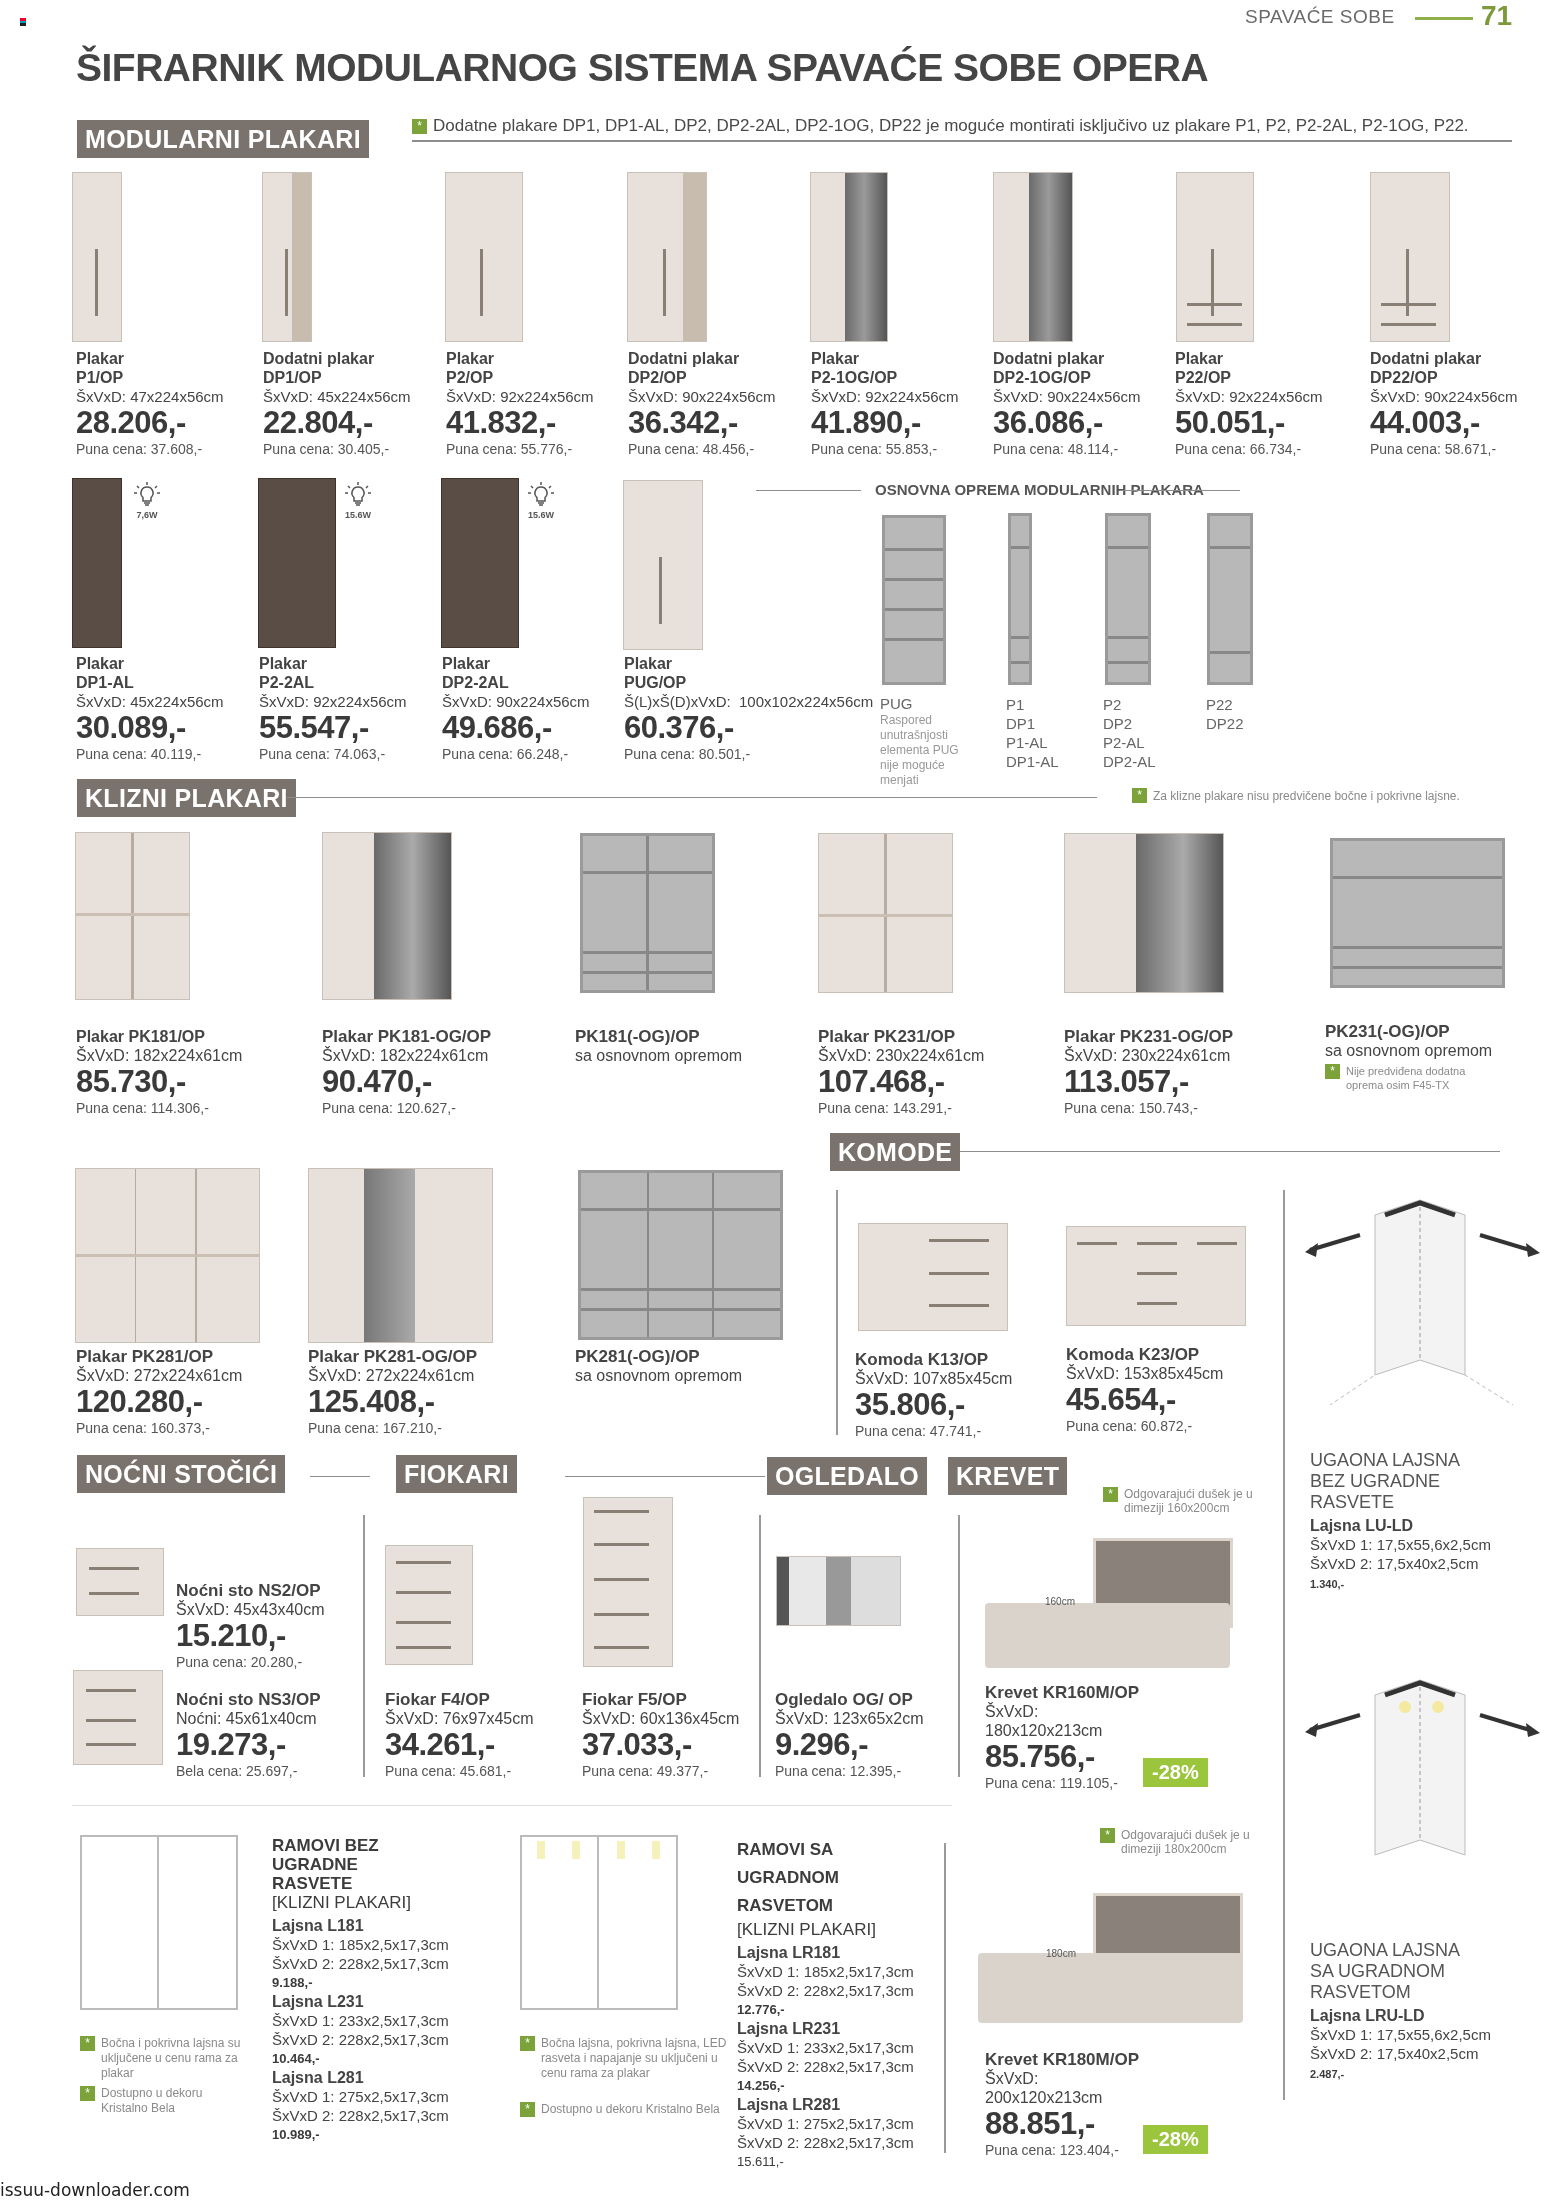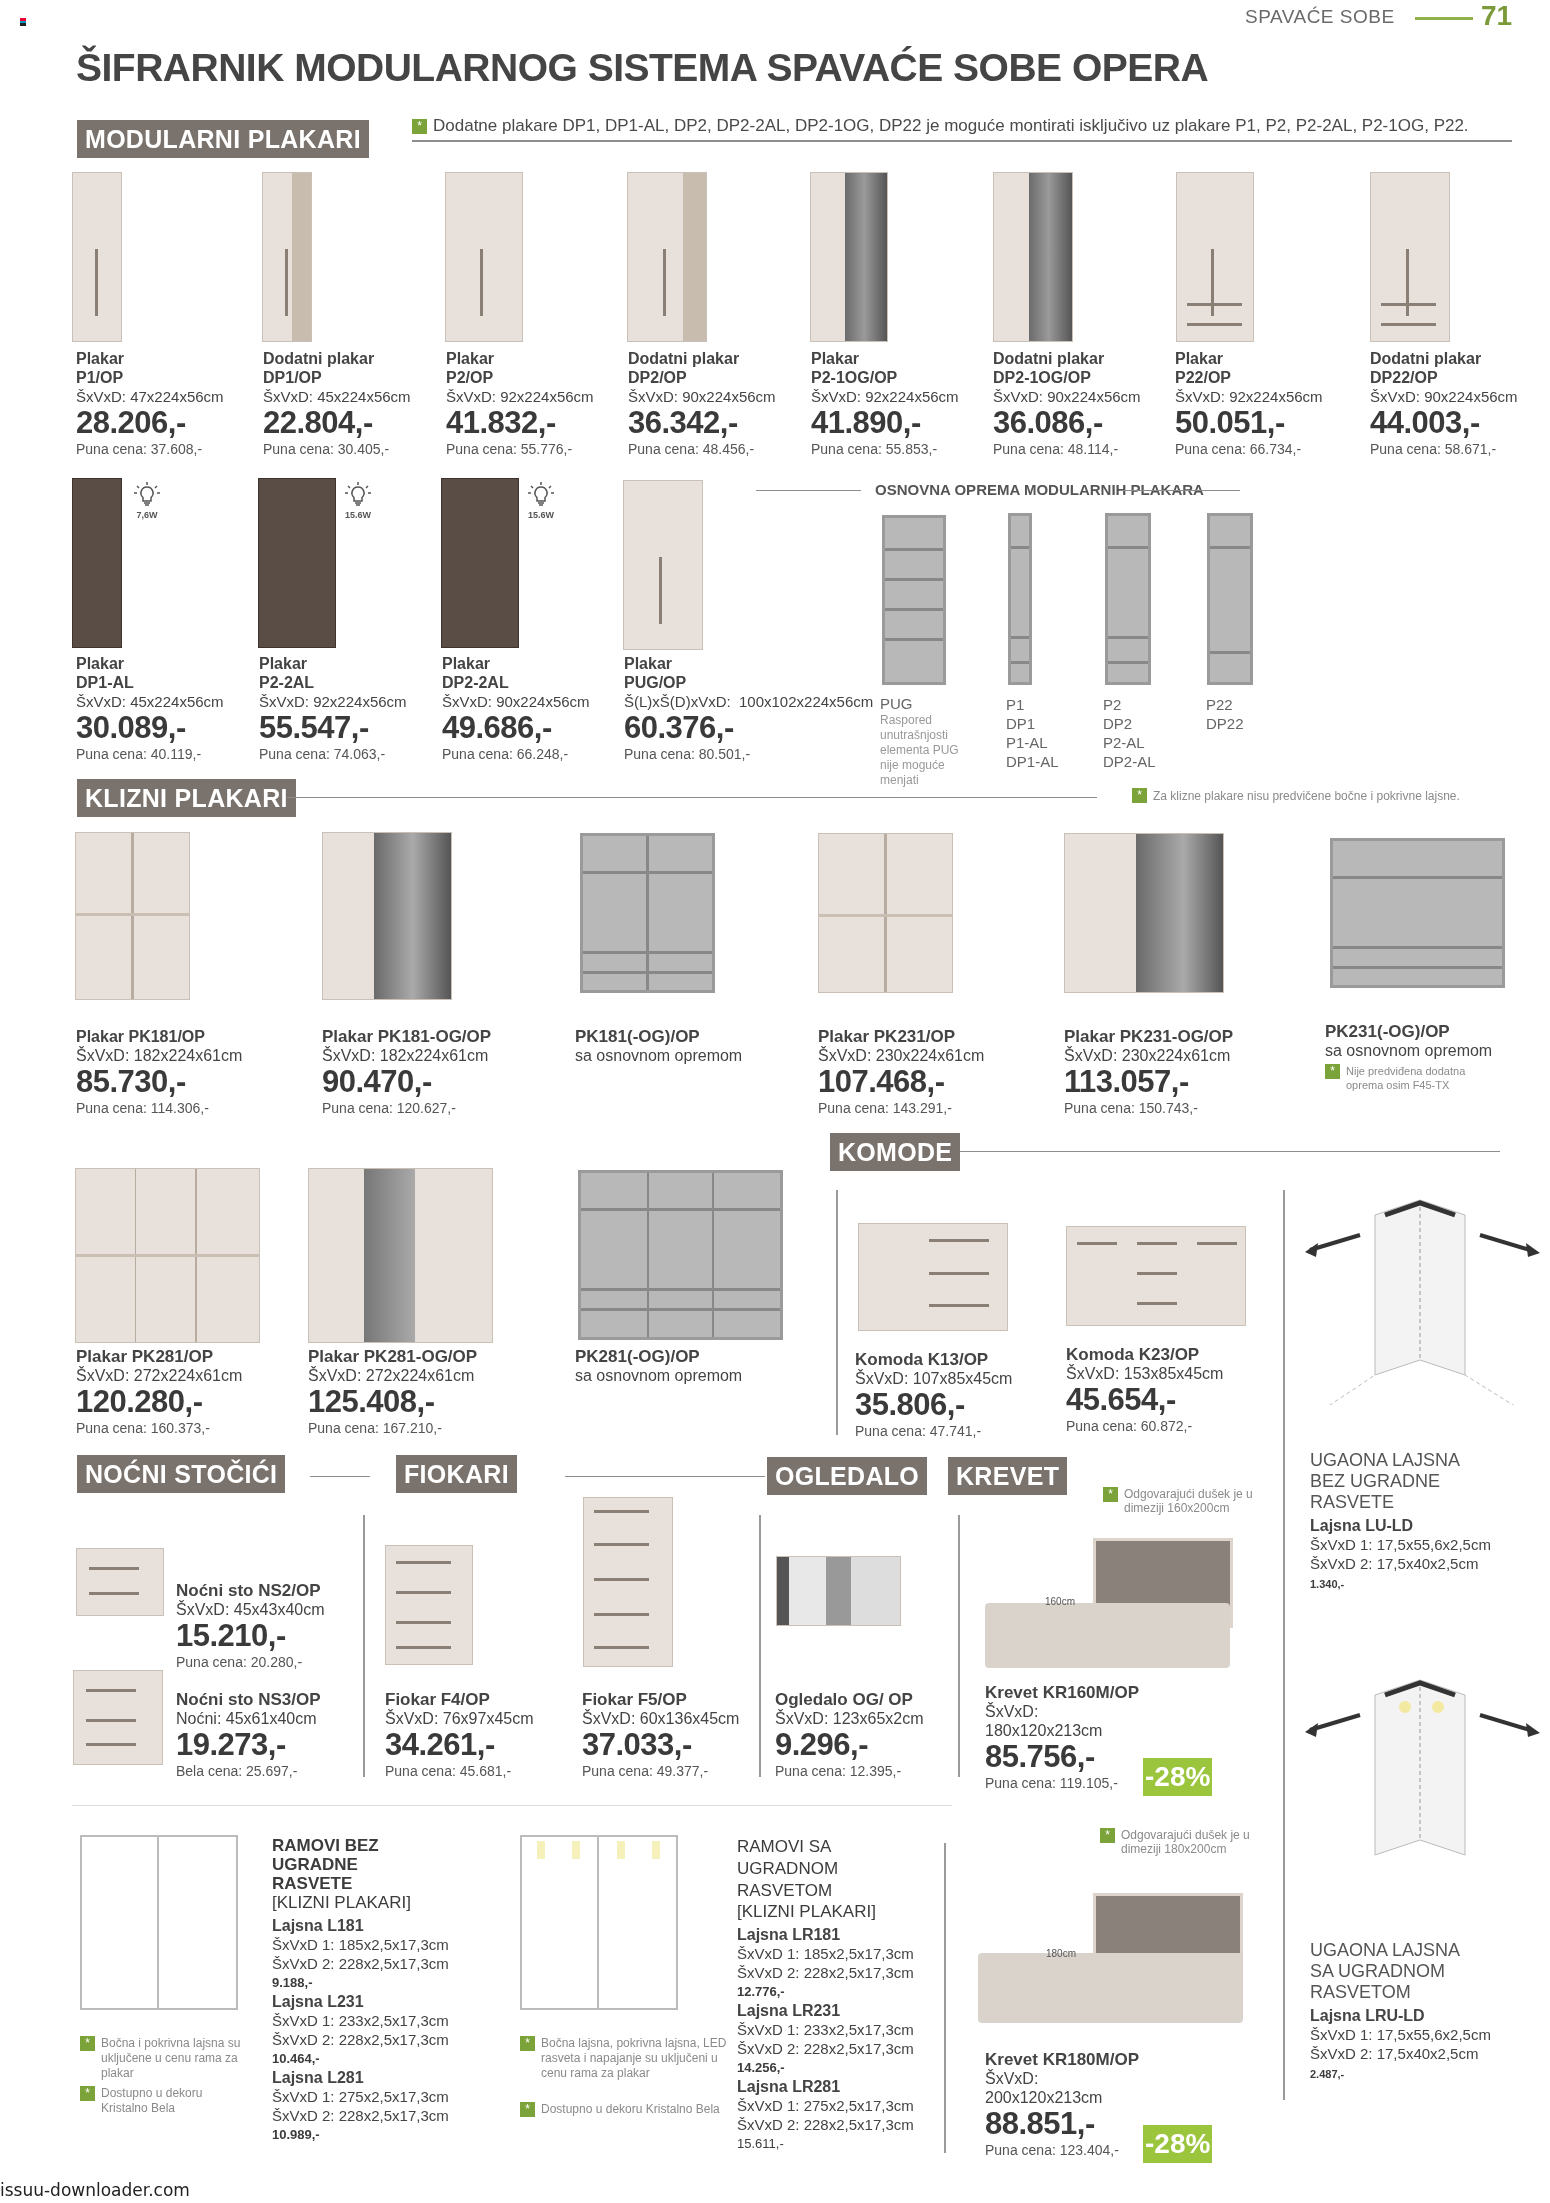--- a/index.html
+++ b/index.html
@@ -8,21 +8,21 @@
 .sec{position:absolute;background:#7a726c;color:#fff;font-weight:bold;font-size:25px;padding:4px 8px;line-height:30px;letter-spacing:0.3px}
 .hline{position:absolute;height:2px;background:#8d8d8d}
 .vline{position:absolute;width:2px;background:#9a9a9a}
 .item{position:absolute;font-size:15px;line-height:19px}
 .item .t{font-weight:bold;font-size:16px;line-height:19px;color:#444}
 .item .d{color:#444}
 .item .p{font-weight:bold;font-size:31px;line-height:34px;color:#3a3a3a;letter-spacing:-0.5px}
 .item .f{font-size:14px;color:#555}
 .note{position:absolute;font-size:13px;line-height:16px;color:#8a8a8a;display:flex;gap:6px}
 .star{display:inline-block;width:15px;height:15px;background:#7ba33a;color:#fff;font-size:12px;line-height:15px;text-align:center;flex:none}
-.badge{position:absolute;background:#9bc53d;color:#fff;font-weight:bold;font-size:28px;padding:3px 2px}
+.badge{position:absolute;background:#9bc53d;color:#fff;font-weight:bold;font-size:20px;padding:3px 9px}
 
 .w{position:absolute;background:#e8e1db;border:1px solid #c9c0b8}
 .w.handle::after{content:"";position:absolute;left:45%;top:45%;width:3px;height:40%;background:#8a7f75}
 .w.dark{background:#5a4d45;border-color:#3e342d}
 .w.grey{background:#b8b8b8;border:3px solid #9a9a9a}
 .w.mirror{background:linear-gradient(90deg,#e8e1db 45%,#6b6b6b 45%,#9a9a9a 70%,#555 100%)}
 .shelf{position:absolute;left:0;right:0;height:3px;background:#888}
 .dw{position:absolute;height:3px;background:#8a7f75}
 .bed{position:absolute}
 .bed .head{position:absolute;background:#8a827a;border:3px solid #ddd5cc}
@@ -521,21 +521,21 @@
     </div>
     <div class="note" style="left:80px;top:2036px;width:165px;font-size:12px;line-height:15px">
       <span class="star">*</span>
       <span>Bočna i pokrivna lajsna su uključene u cenu rama za plakar</span>
     </div>
     <div class="note" style="left:80px;top:2086px;width:165px;font-size:12px;line-height:15px">
       <span class="star">*</span>
       <span>Dostupno u dekoru Kristalno Bela</span>
     </div>
     <div class="item" style="left:737px;top:1836px">
-    <div style="font-weight:normal;font-size:17px;line-height:22px;white-space:pre">RAMOVI SA
+    <div style="font-weight:bold;font-size:17px;line-height:28px;white-space:pre">RAMOVI SA
 UGRADNOM
 RASVETOM</div>
     <div style="font-size:17px;margin-bottom:4px">[KLIZNI PLAKARI]</div>
       <div class="t">Lajsna LR181</div>
       <div class="d">ŠxVxD 1: 185x2,5x17,3cm</div>
       <div class="d">ŠxVxD 2: 228x2,5x17,3cm</div>
       <div style="font-weight:bold;font-size:13px">12.776,-</div>
       <div class="t">Lajsna LR231</div>
       <div class="d">ŠxVxD 1: 233x2,5x17,3cm</div>
       <div class="d">ŠxVxD 2: 228x2,5x17,3cm</div>

